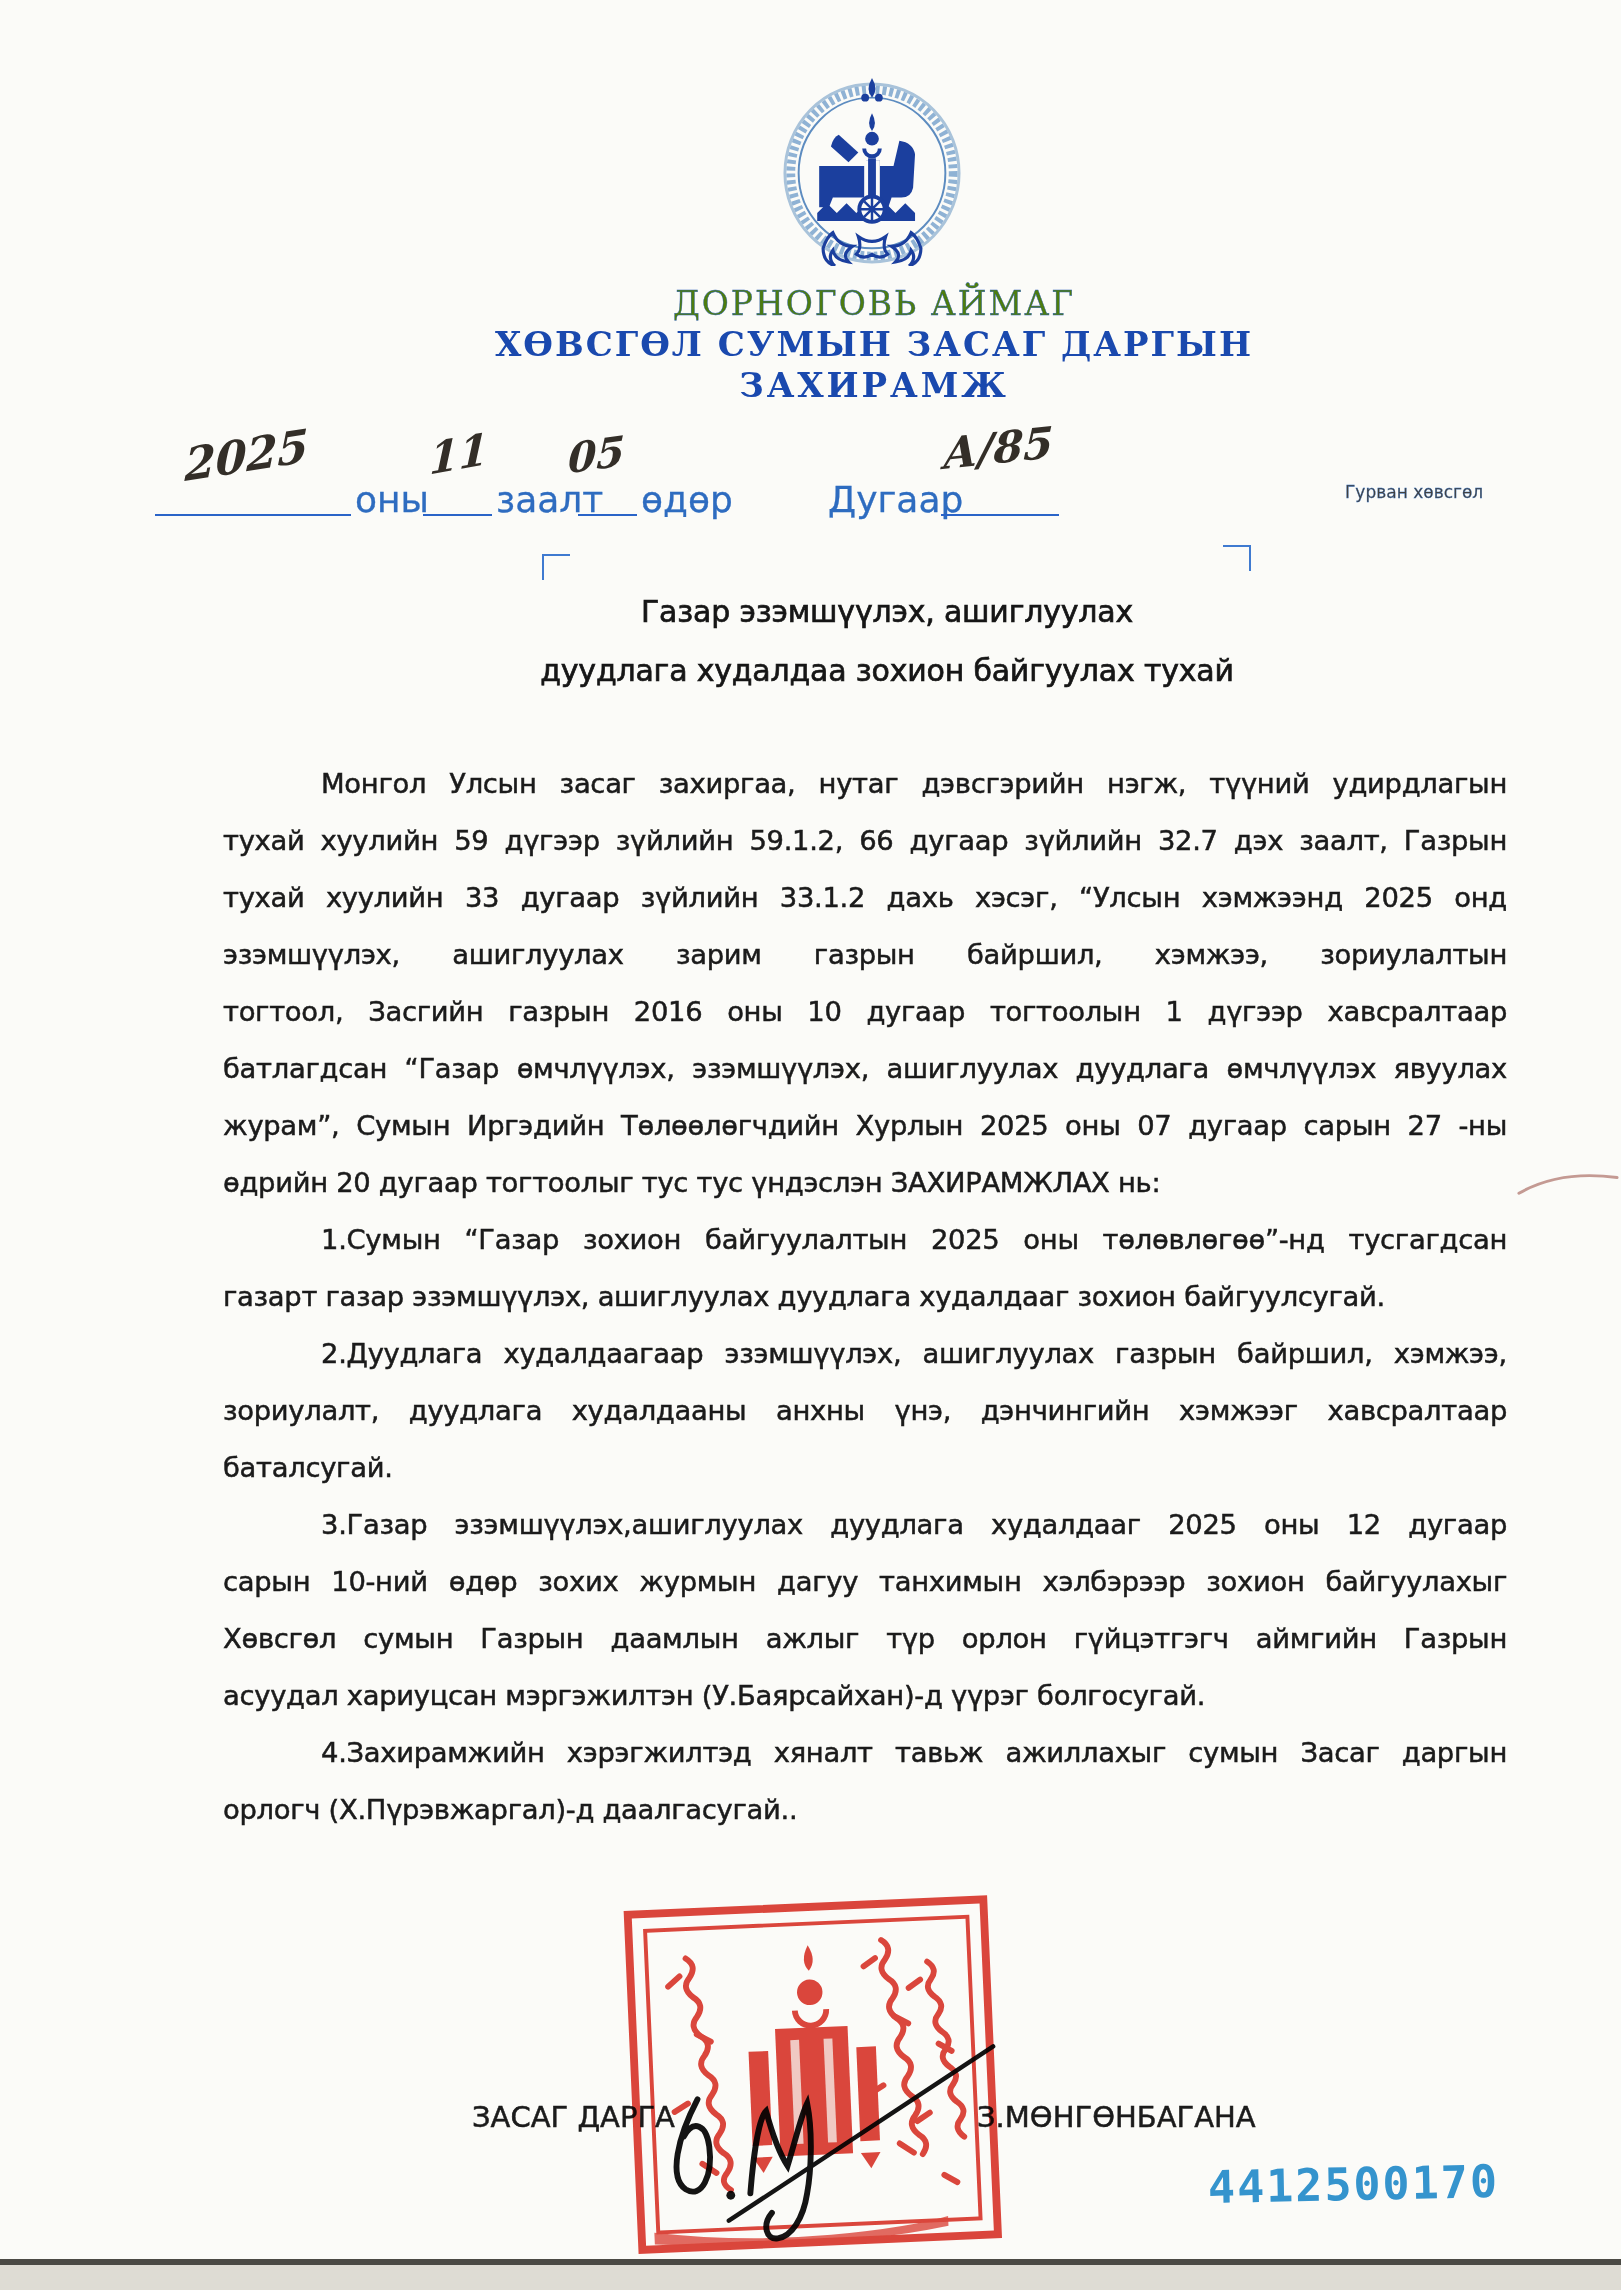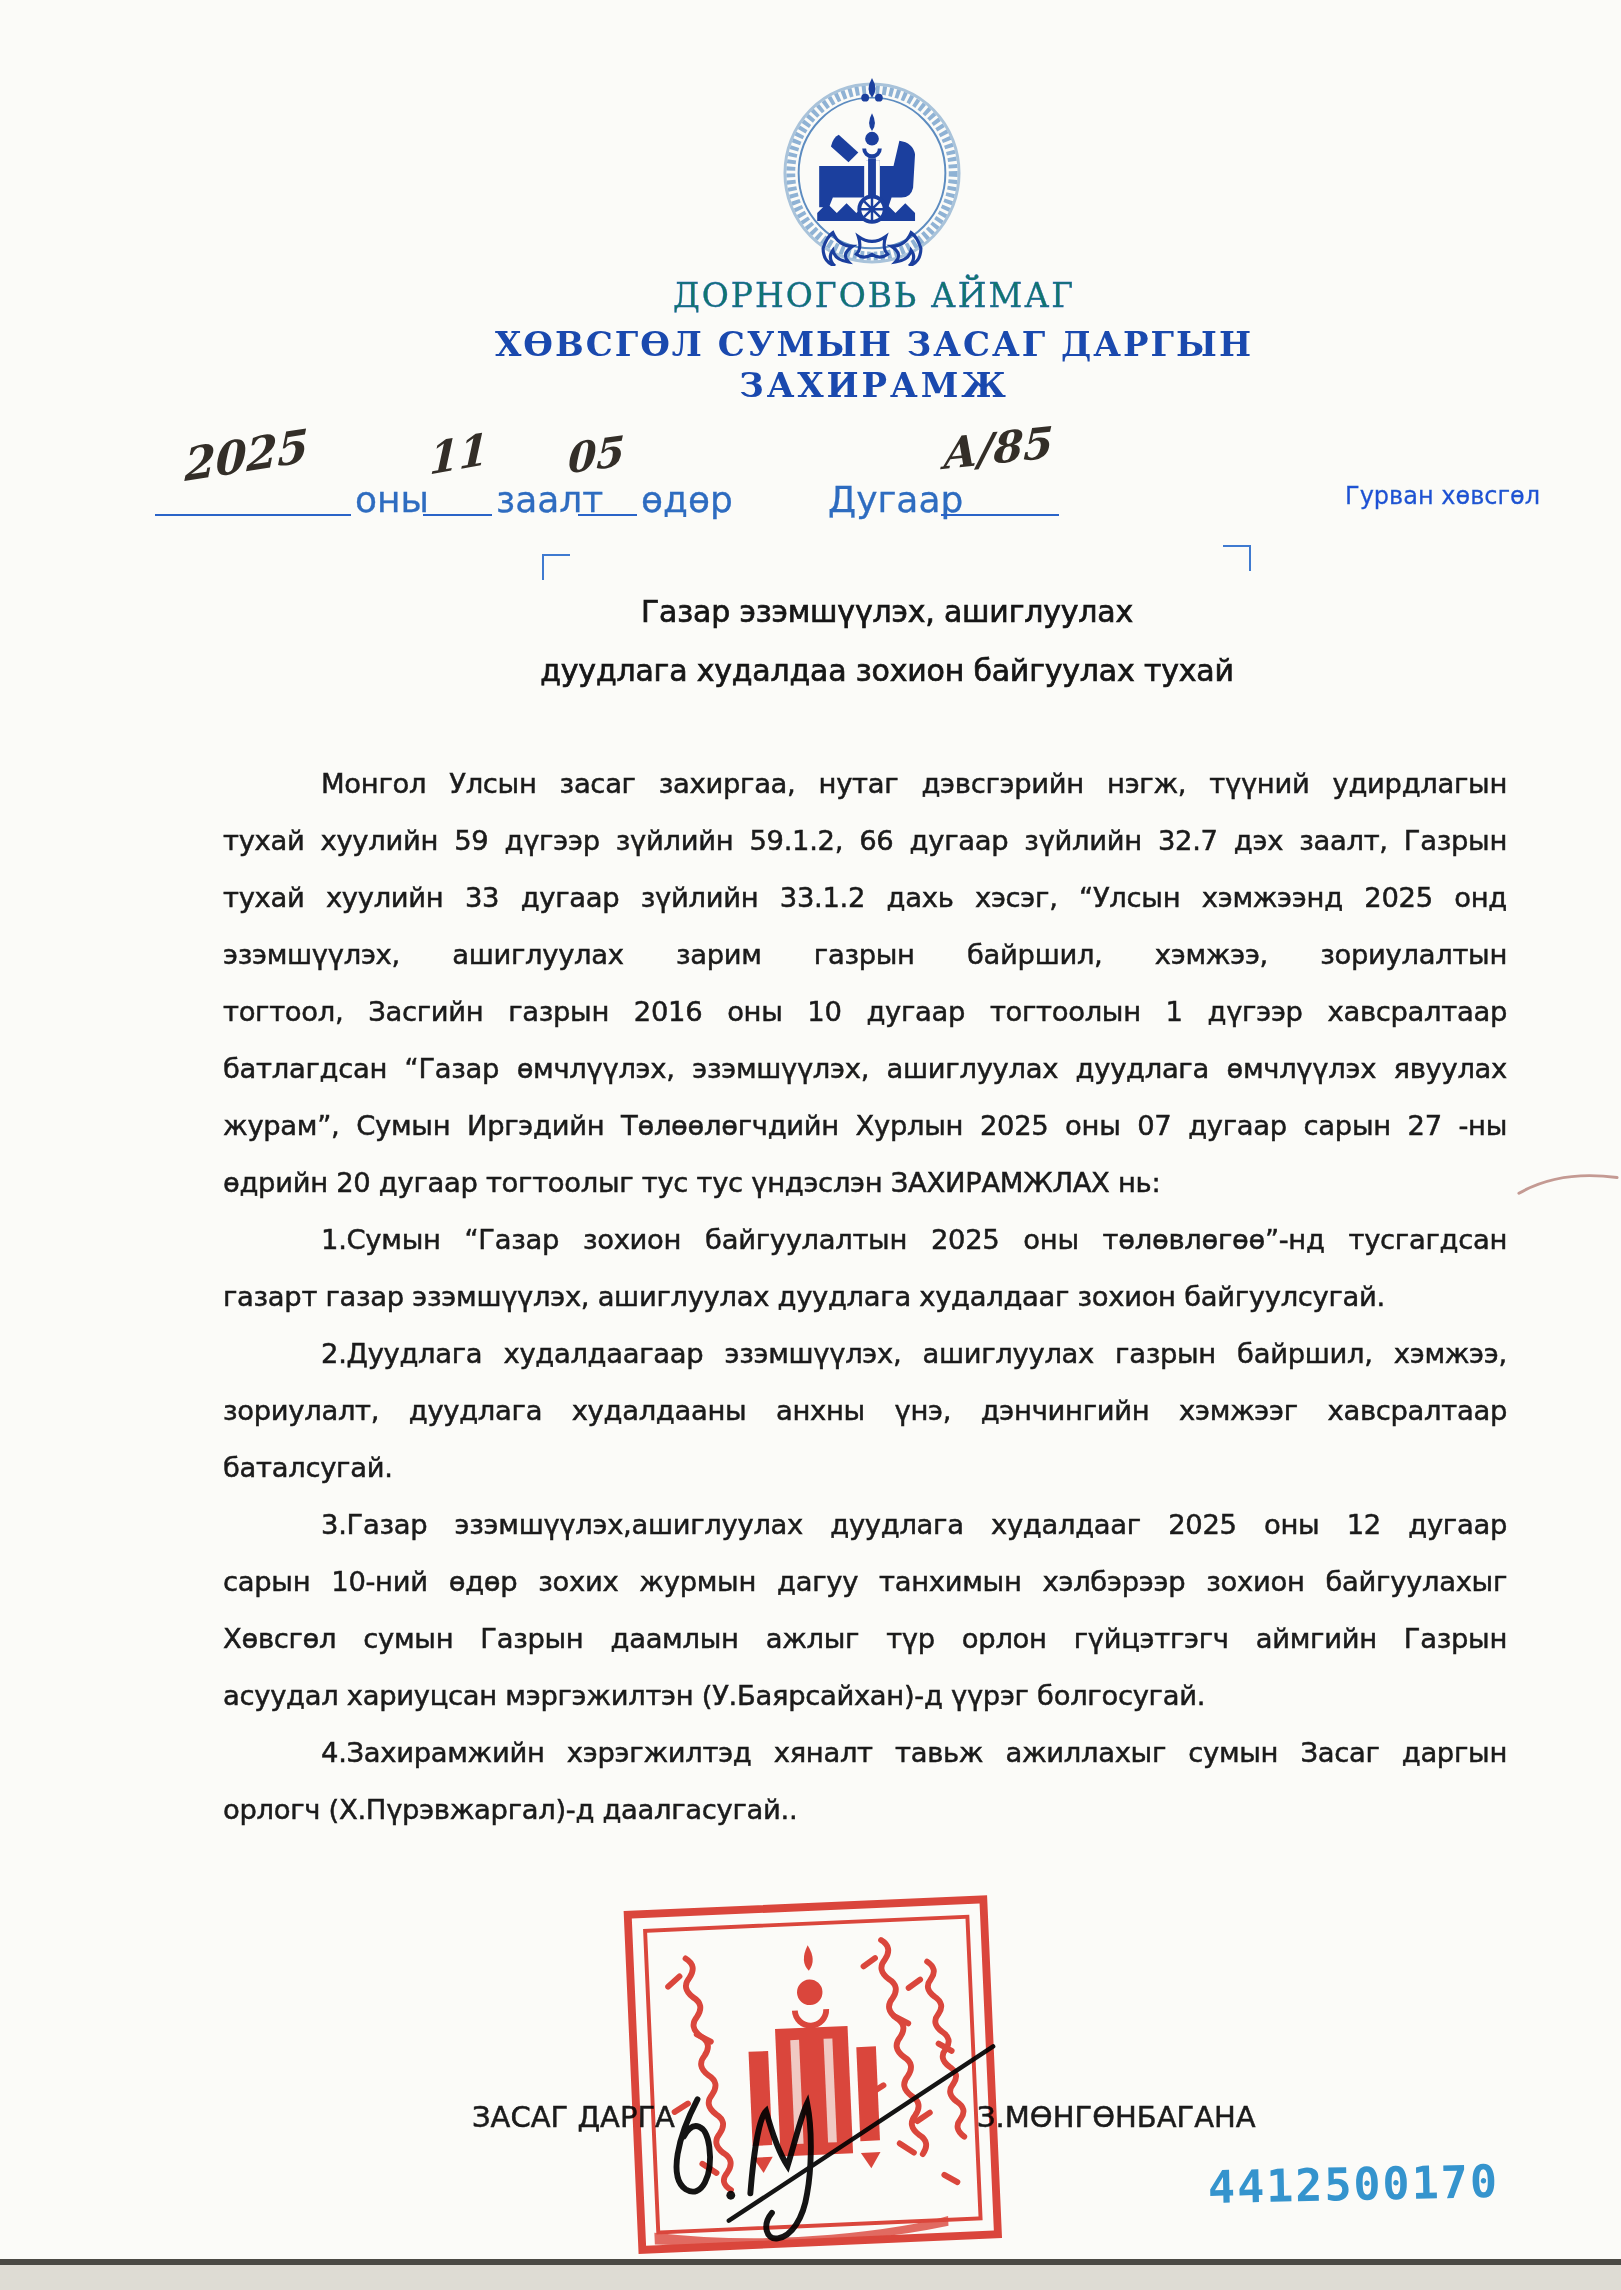--- a/index.html
+++ b/index.html
@@ -8,30 +8,30 @@
     width:1621px;height:2291px;
     background:#fbfbf8;
     overflow:hidden;
     font-family:"DejaVu Sans","Liberation Sans",sans-serif;
     color:#1b1b1b;
   }
   
   .emblem{position:absolute;left:782px;top:76px;}
   .hdr{position:absolute;left:286px;width:1176px;text-align:center;
        font-family:"DejaVu Serif","Liberation Serif",serif;}
-  .hdr1{top:276px;font-size:33px;letter-spacing:2px;color:#0f766e;font-weight:500;
+  .hdr1{top:284px;font-size:33px;letter-spacing:2px;color:#4d7c0f;font-weight:500;
         -webkit-text-stroke:0.4px #2a5db8;}
   .hdr2{top:324px;font-size:34px;letter-spacing:2px;color:#1a49ae;font-weight:bold;}
   .hdr3{top:365px;font-size:34px;letter-spacing:2.9px;color:#1a49ae;font-weight:bold;}
   
   .dl{position:absolute;top:479px;font-size:36px;color:#2e6cc0;-webkit-text-stroke:0.3px #2e6cc0;}
   .u{position:absolute;top:514px;height:0;border-bottom:2.9px solid #2a64c8;}
   .hand{position:absolute;font-family:"DejaVu Serif","Liberation Serif",serif;
         font-style:italic;font-weight:bold;color:#332e28;white-space:nowrap;}
-  .copies{position:absolute;left:1345px;top:482px;font-size:24px;color:#1d4ed8;
+  .copies{position:absolute;left:1345px;top:482px;font-size:17px;color:#404040;
           -webkit-text-stroke:0.3px #2e6cc0;}
   
   .bracket{position:absolute;width:25.5px;height:23.5px;}
   .bracket.bl{left:542px;top:554px;border-left:2.9px solid #3f7ad0;border-top:2.9px solid #3f7ad0;}
   .bracket.br{left:1223px;top:545px;border-right:2.9px solid #3f7ad0;border-top:2.9px solid #3f7ad0;}
   .title{position:absolute;left:446px;width:882px;text-align:center;font-size:30px;
          color:#161616;-webkit-text-stroke:0.7px #161616;letter-spacing:-0.2px;}
   .title.t1{top:594px;}
   .title.t2{top:653px;}
   

